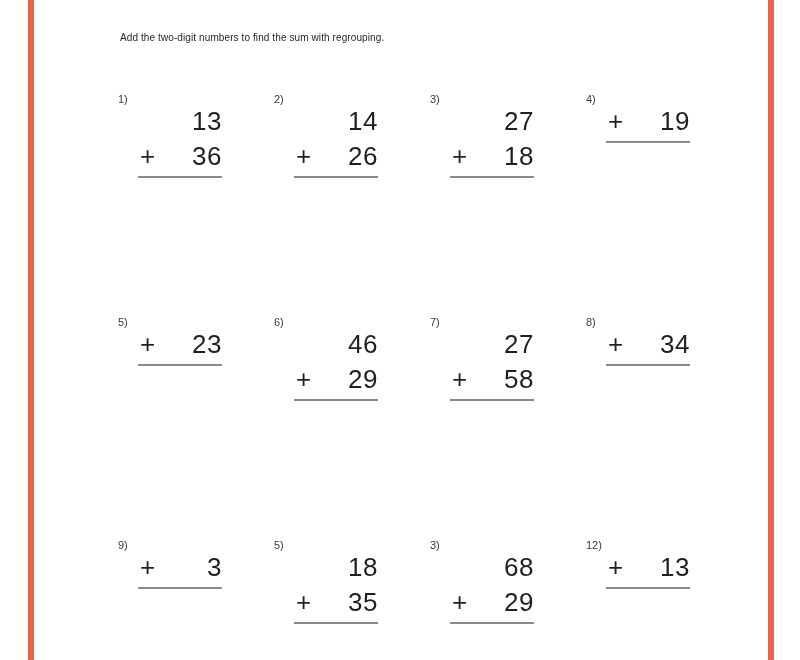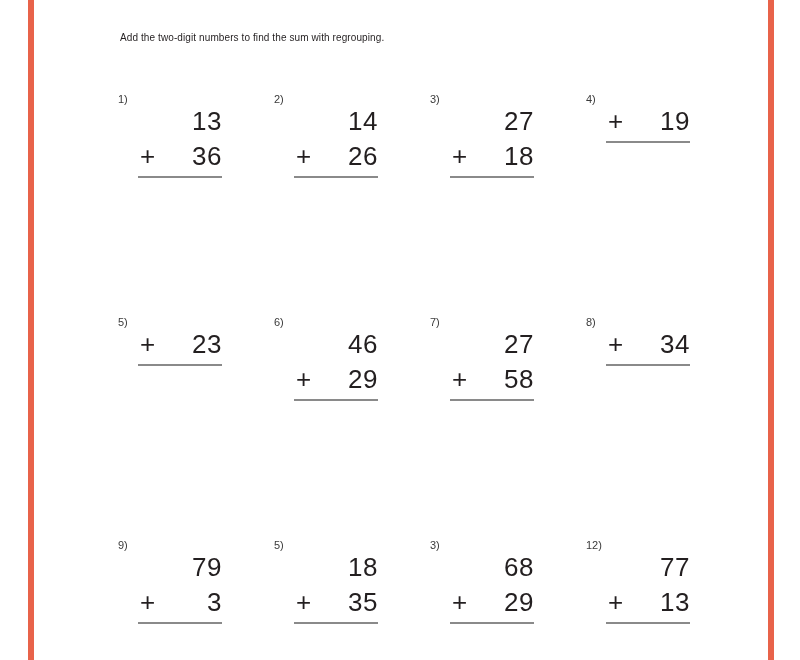--- a/index.html
+++ b/index.html
@@ -237,21 +237,20 @@
         </div>
       </div>
 
     </div>
 
     <div class="grid-row">
 
       <div class="problem c1">
         <div class="problem-index">9)</div>
         <div class="operation">
-          <div class="addend-row first">79</div>
           <div class="addend-row second">
             <span class="operator">+</span>
             <span>3</span>
           </div>
           <div class="sum-rule"></div>
           <div class="answer-space"></div>
         </div>
       </div>
 
       <div class="problem c2">
@@ -276,21 +275,20 @@
             <span>29</span>
           </div>
           <div class="sum-rule"></div>
           <div class="answer-space"></div>
         </div>
       </div>
 
       <div class="problem c4">
         <div class="problem-index">12)</div>
         <div class="operation">
-          <div class="addend-row first">77</div>
           <div class="addend-row second">
             <span class="operator">+</span>
             <span>13</span>
           </div>
           <div class="sum-rule"></div>
           <div class="answer-space"></div>
         </div>
       </div>
 
     </div>

